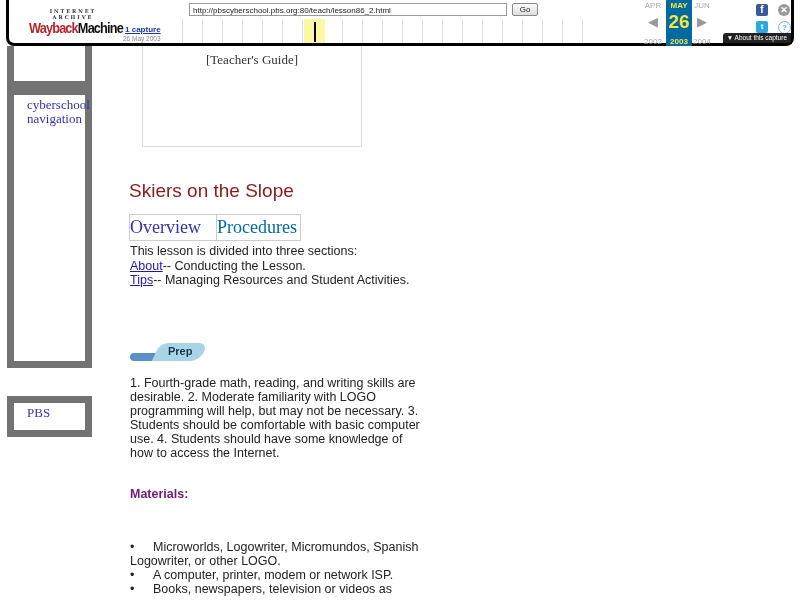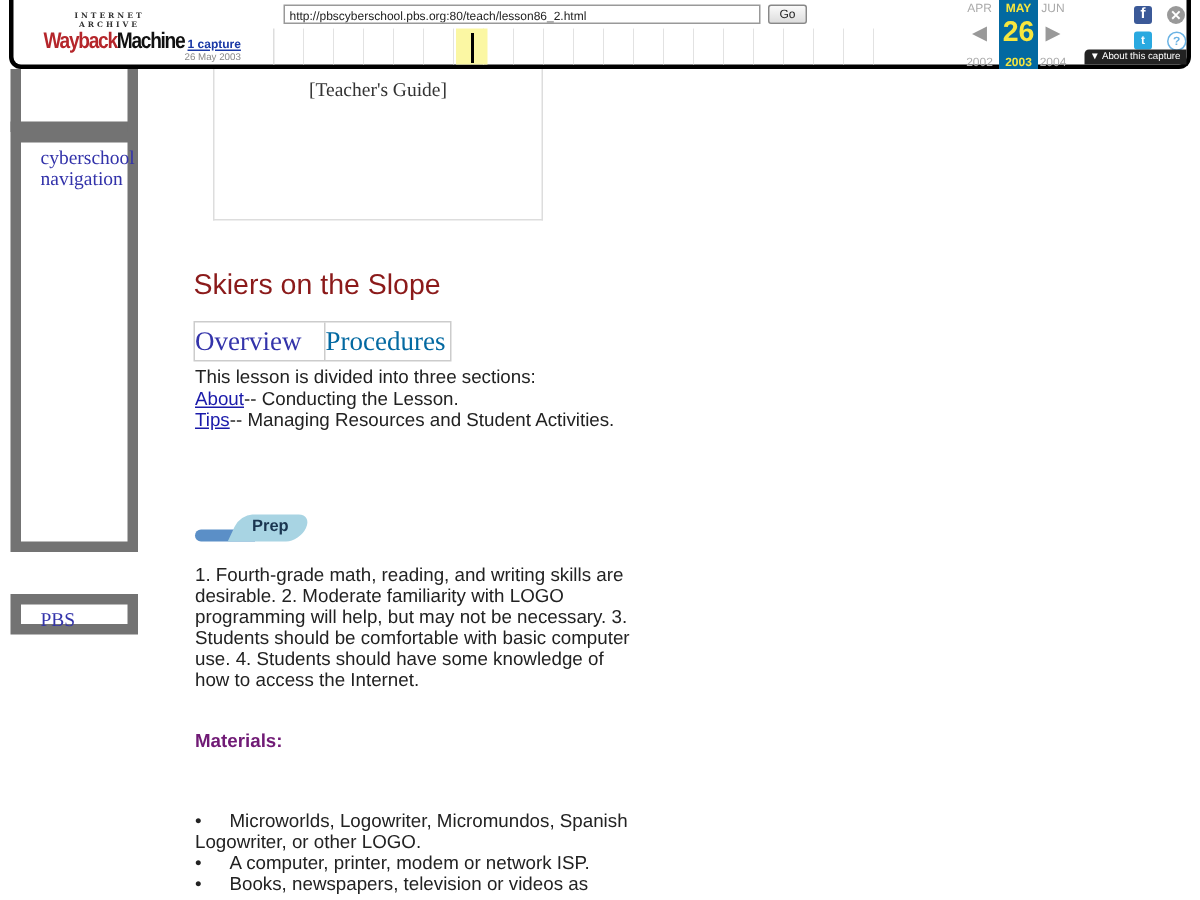--- a/index.html
+++ b/index.html
@@ -58,21 +58,21 @@
   .ico.help { left:24px; top:17px; border-radius:50%; background:#fff; border:1px solid #6bb3e4; color:#6bb3e4; font-size:8px; line-height:11px; width:11px; height:11px; }
   .wb-about {
     position:absolute; right:0; bottom:0; height:10px; padding:0 4px;
     background:#222; color:#fff; font-size:6.5px; line-height:10px; border-radius:3px 0 0 0; white-space:nowrap;
   }
 
   
   .side-box { position:absolute; border:7px solid #737373; box-sizing:border-box; }
   .side-top { left:7px; top:46px; width:85px; height:42px; border-top:none; }
   .side-nav { left:7px; top:88px; width:85px; height:280px; }
-  .side-pbs { left:7px; top:396px; width:85px; height:27px; }
+  .side-pbs { left:7px; top:396px; width:85px; height:41px; }
   .side-link { font-family:"Liberation Serif", serif; color:#3333aa; font-size:13px; line-height:14px; position:absolute; left:13px; top:3px; text-decoration:none; }
   .tg-box { position:absolute; left:142px; top:46px; width:220px; height:101px; border:1px solid #ddd; border-top:none; box-sizing:border-box; }
   .tg-label { position:absolute; left:0; right:0; top:6px; text-align:center; font-family:"Liberation Serif", serif; font-size:13px; color:#333; }
   .title { position:absolute; left:129px; top:180px; font-size:19px; color:#8b1a1a; font-family:"Liberation Sans", sans-serif; margin:0; font-weight:normal; }
   .tabs { position:absolute; left:129px; top:214px; width:172px; height:27px; border:1px solid #ccc; box-sizing:border-box; display:flex; }
   .tab { flex:1; font-family:"Liberation Serif", serif; font-size:18px; padding-top:2px; }
   .tab.ov { color:#3333aa; border-right:1px solid #ccc; width:86px; flex:none; }
   .tab.pr { color:#0369a1; }
   .intro { position:absolute; left:130px; top:244px; font-size:12.5px; color:#222; line-height:14.5px; }
   .intro a { color:#1a1aaa; text-decoration:underline; }

